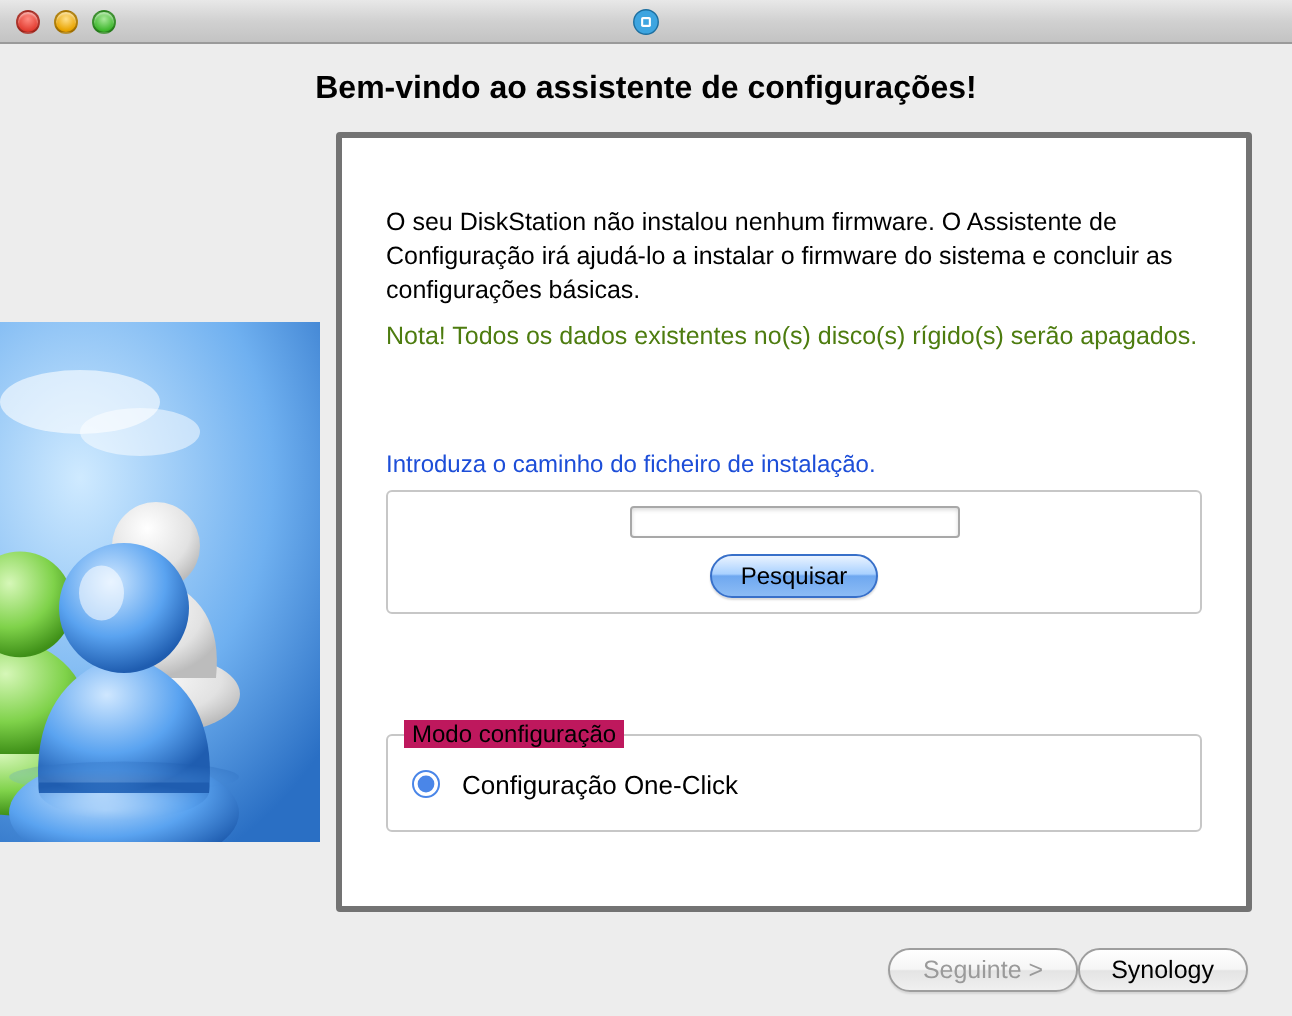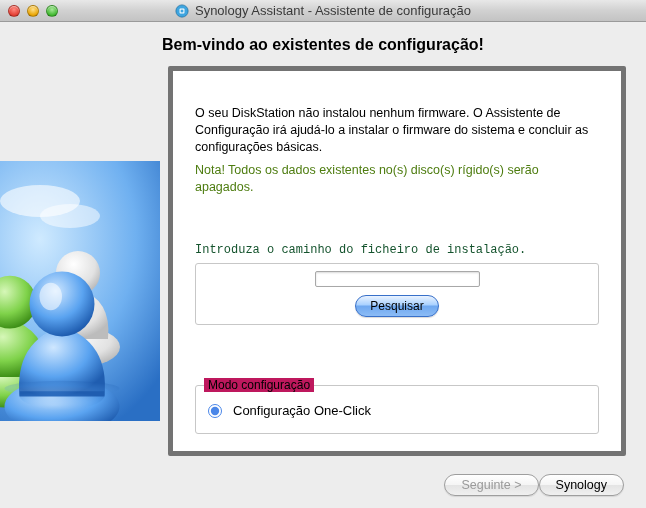--- a/index.html
+++ b/index.html
@@ -81,43 +81,42 @@
   }
   .side-svg {
     width: 160px;
     height: 260px;
   }
   .content-panel {
     flex: 1;
     margin-right: 20px;
     margin-left: 8px;
     background: #fff;
-    border: 5px solid #737373;
+    border: 3px solid #737373;
     border-radius: 2px;
     padding: 34px 22px 22px 22px;
     height: 390px;
     position: relative;
   }
   .intro-text {
     font-size: 12.5px;
     color: #000;
     line-height: 1.35;
     margin-bottom: 6px;
   }
   .warning-text {
     font-size: 12.5px;
     color: #4d7c0f;
     line-height: 1.35;
     margin-bottom: 48px;
   }
   .field-label {
     font-size: 12px;
-    color: #14532d;
+    color: #1d4ed8;
     margin-bottom: 6px;
-    font-family: Liberation Mono, monospace;
   }
   .input-row {
     display: flex;
     align-items: center;
     gap: 8px;
     border: 1px solid #c7c7c7;
     border-radius: 3px;
     padding: 7px 8px;
     margin-bottom: 60px;
     background: #fff;
@@ -204,26 +203,25 @@
     <div class="tl tl-red"></div>
     <div class="tl tl-yellow"></div>
     <div class="tl tl-green"></div>
   </div>
   <div class="title-center">
     <svg class="app-icon" viewBox="0 0 16 16">
       <circle cx="8" cy="8" r="7" fill="#3ea5e0" stroke="#1d6fa0" stroke-width="0.8"></circle>
       <rect x="5.2" y="5.2" width="5.6" height="5.6" rx="1" fill="#fff"></rect>
       <rect x="6.4" y="6.4" width="3.2" height="3.2" fill="#3ea5e0"></rect>
     </svg>
-    <span>Synology Assistant - Assistente de configuração</span>
   </div>
 </div>
 
 <div class="window-body">
-  <div class="heading">Bem-vindo ao existentes de configuração!</div>
+  <div class="heading">Bem-vindo ao assistente de configurações!</div>
 
   <div class="main-row">
     <div class="side-image">
       <svg class="side-svg" viewBox="0 0 160 260">
         <defs>
           <radialGradient id="sky" cx="40%" cy="30%" r="80%">
             <stop offset="0%" stop-color="#cfeaff"></stop>
             <stop offset="60%" stop-color="#6fb0f0"></stop>
             <stop offset="100%" stop-color="#2a6fc4"></stop>
           </radialGradient>

